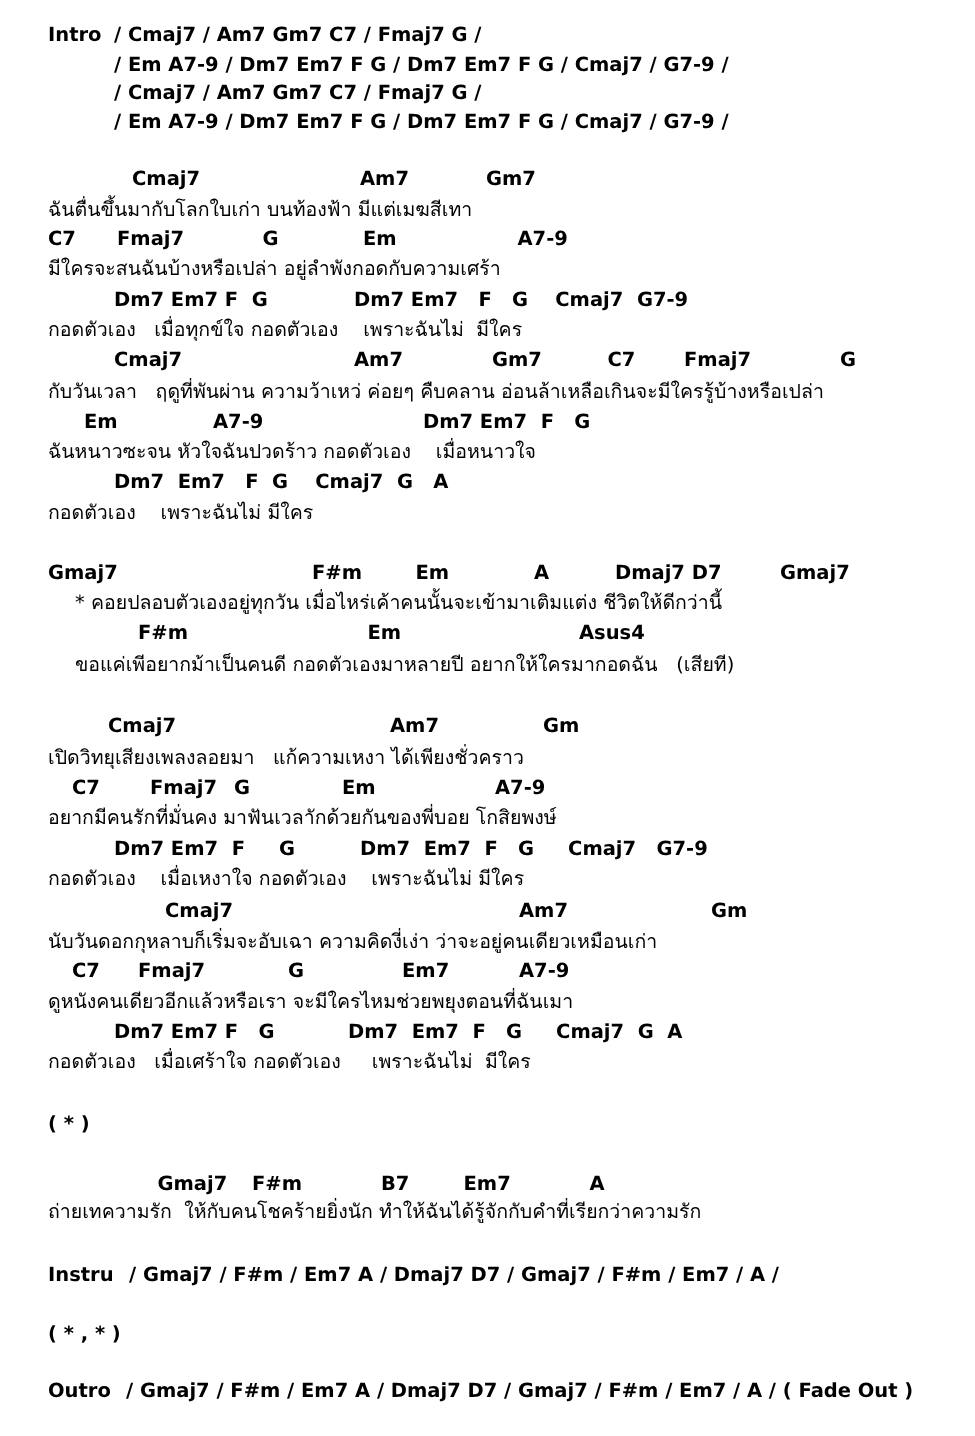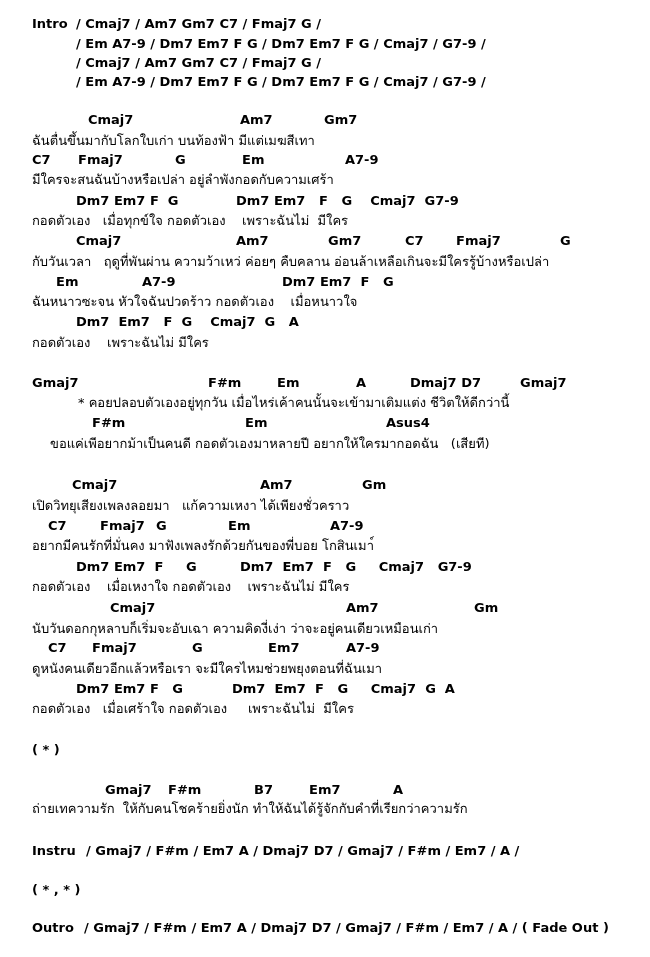--- a/index.html
+++ b/index.html
@@ -29,28 +29,28 @@
   <div class="line chord-line" style="top:191px; width:650px;"><span class="tok" style="left: 76px;">Dm7 Em7 F  G</span><span class="tok" style="left: 236px;">Dm7 Em7   F   G    Cmaj7  G7-9</span></div>
   <div class="line lyric-line" style="left:32px; top:211px;">กอดตัวเอง   เมื่อทุกข์ใจ กอดตัวเอง    เพราะฉันไม่  มีใคร</div>
   <div class="line chord-line" style="top:231px; width:650px;"><span class="tok" style="left: 76px;">Cmaj7</span><span class="tok" style="left: 236px;">Am7</span><span class="tok" style="left: 328px;">Gm7</span><span class="tok" style="left: 405px;">C7</span><span class="tok" style="left: 456px;">Fmaj7</span><span class="tok" style="left: 560px;">G</span></div>
   <div class="line lyric-line" style="left:32px; top:252px;">กับวันเวลา   ฤดูที่พันผ่าน ความว้าเหว่ ค่อยๆ คืบคลาน อ่อนล้าเหลือเกินจะมีใครรู้บ้างหรือเปล่า</div>
   <div class="line chord-line" style="top:272px; width:650px;"><span class="tok" style="left: 56px;">Em</span><span class="tok" style="left: 142px;">A7-9</span><span class="tok" style="left: 282px;">Dm7 Em7  F   G</span></div>
   <div class="line lyric-line" style="left:32px; top:292px;">ฉันหนาวซะจน หัวใจฉันปวดร้าว กอดตัวเอง    เมื่อหนาวใจ</div>
   <div class="line chord-line" style="top:312px; width:650px;"><span class="tok" style="left: 76px;">Dm7  Em7   F  G    Cmaj7  G   A</span></div>
   <div class="line lyric-line" style="left:32px; top:333px;">กอดตัวเอง    เพราะฉันไม่ มีใคร</div>
 
   <div class="line chord-line" style="top:373px; width:650px;"><span class="tok" style="left: 32px;">Gmaj7</span><span class="tok" style="left: 208px;">F#m</span><span class="tok" style="left: 277px;">Em</span><span class="tok" style="left: 356px;">A</span><span class="tok" style="left: 410px;">Dmaj7 D7</span><span class="tok" style="left: 520px;">Gmaj7</span></div>
-  <div class="line lyric-line" style="left:50px; top:393px;margin-left:28px;">* คอยปลอบตัวเองอยู่ทุกวัน เมื่อไหร่เค้าคนนั้นจะเข้ามาเติมแต่ง ชีวิตให้ดีกว่านี้</div>
+  <div class="line lyric-line" style="left:50px; top:393px;">* คอยปลอบตัวเองอยู่ทุกวัน เมื่อไหร่เค้าคนนั้นจะเข้ามาเติมแต่ง ชีวิตให้ดีกว่านี้</div>
   <div class="line chord-line" style="top:413px; width:650px;"><span class="tok" style="left: 92px;">F#m</span><span class="tok" style="left: 245px;">Em</span><span class="tok" style="left: 386px;">Asus4</span></div>
   <div class="line lyric-line" style="left:50px; top:434px;">ขอแค่เพีอยากม้าเป็นคนดี กอดตัวเองมาหลายปี อยากให้ใครมากอดฉัน   (เสียที)</div>
 
   <div class="line chord-line" style="top:475px; width:650px;"><span class="tok" style="left: 72px;">Cmaj7</span><span class="tok" style="left: 260px;">Am7</span><span class="tok" style="left: 362px;">Gm</span></div>
   <div class="line lyric-line" style="left:32px; top:496px;">เปิดวิทยุเสียงเพลงลอยมา   แก้ความเหงา ได้เพียงชั่วคราว</div>
   <div class="line chord-line" style="top:516px; width:650px;"><span class="tok" style="left: 48px;">C7</span><span class="tok" style="left: 100px;">Fmaj7</span><span class="tok" style="left: 156px;">G</span><span class="tok" style="left: 228px;">Em</span><span class="tok" style="left: 330px;">A7-9</span></div>
-  <div class="line lyric-line" style="left:32px; top:536px;">อยากมีคนรักที่มั่นคง มาฟังเพลงรักด้วยกันของพี่บอย โกสินเมา์</div>
+  <div class="line lyric-line" style="left:32px; top:536px;">อยากมีคนรักที่มั่นคง มาฟันเวลาักด้วยกันของพี่บอย โกสิยพงษ์</div>
   <div class="line chord-line" style="top:557px; width:650px;"><span class="tok" style="left: 76px;">Dm7 Em7  F     G</span><span class="tok" style="left: 240px;">Dm7  Em7  F   G     Cmaj7   G7-9</span></div>
   <div class="line lyric-line" style="left:32px; top:577px;">กอดตัวเอง    เมื่อเหงาใจ กอดตัวเอง    เพราะฉันไม่ มีใคร</div>
   <div class="line chord-line" style="top:598px; width:650px;"><span class="tok" style="left: 110px;">Cmaj7</span><span class="tok" style="left: 346px;">Am7</span><span class="tok" style="left: 474px;">Gm</span></div>
   <div class="line lyric-line" style="left:32px; top:619px;">นับวันดอกกุหลาบก็เริ่มจะอับเฉา ความคิดงี่เง่า ว่าจะอยู่คนเดียวเหมือนเก่า</div>
   <div class="line chord-line" style="top:638px; width:650px;"><span class="tok" style="left: 48px;">C7</span><span class="tok" style="left: 92px;">Fmaj7</span><span class="tok" style="left: 192px;">G</span><span class="tok" style="left: 268px;">Em7</span><span class="tok" style="left: 346px;">A7-9</span></div>
   <div class="line lyric-line" style="left:32px; top:659px;">ดูหนังคนเดียวอีกแล้วหรือเรา จะมีใครไหมช่วยพยุงตอนที่ฉันเมา</div>
   <div class="line chord-line" style="top:679px; width:650px;"><span class="tok" style="left: 76px;">Dm7 Em7 F   G</span><span class="tok" style="left: 232px;">Dm7  Em7  F   G     Cmaj7  G  A</span></div>
   <div class="line lyric-line" style="left:32px; top:699px;">กอดตัวเอง   เมื่อเศร้าใจ กอดตัวเอง     เพราะฉันไม่  มีใคร</div>
 
   <div class="seq" style="left:32px; top:740px;">( * )</div>

